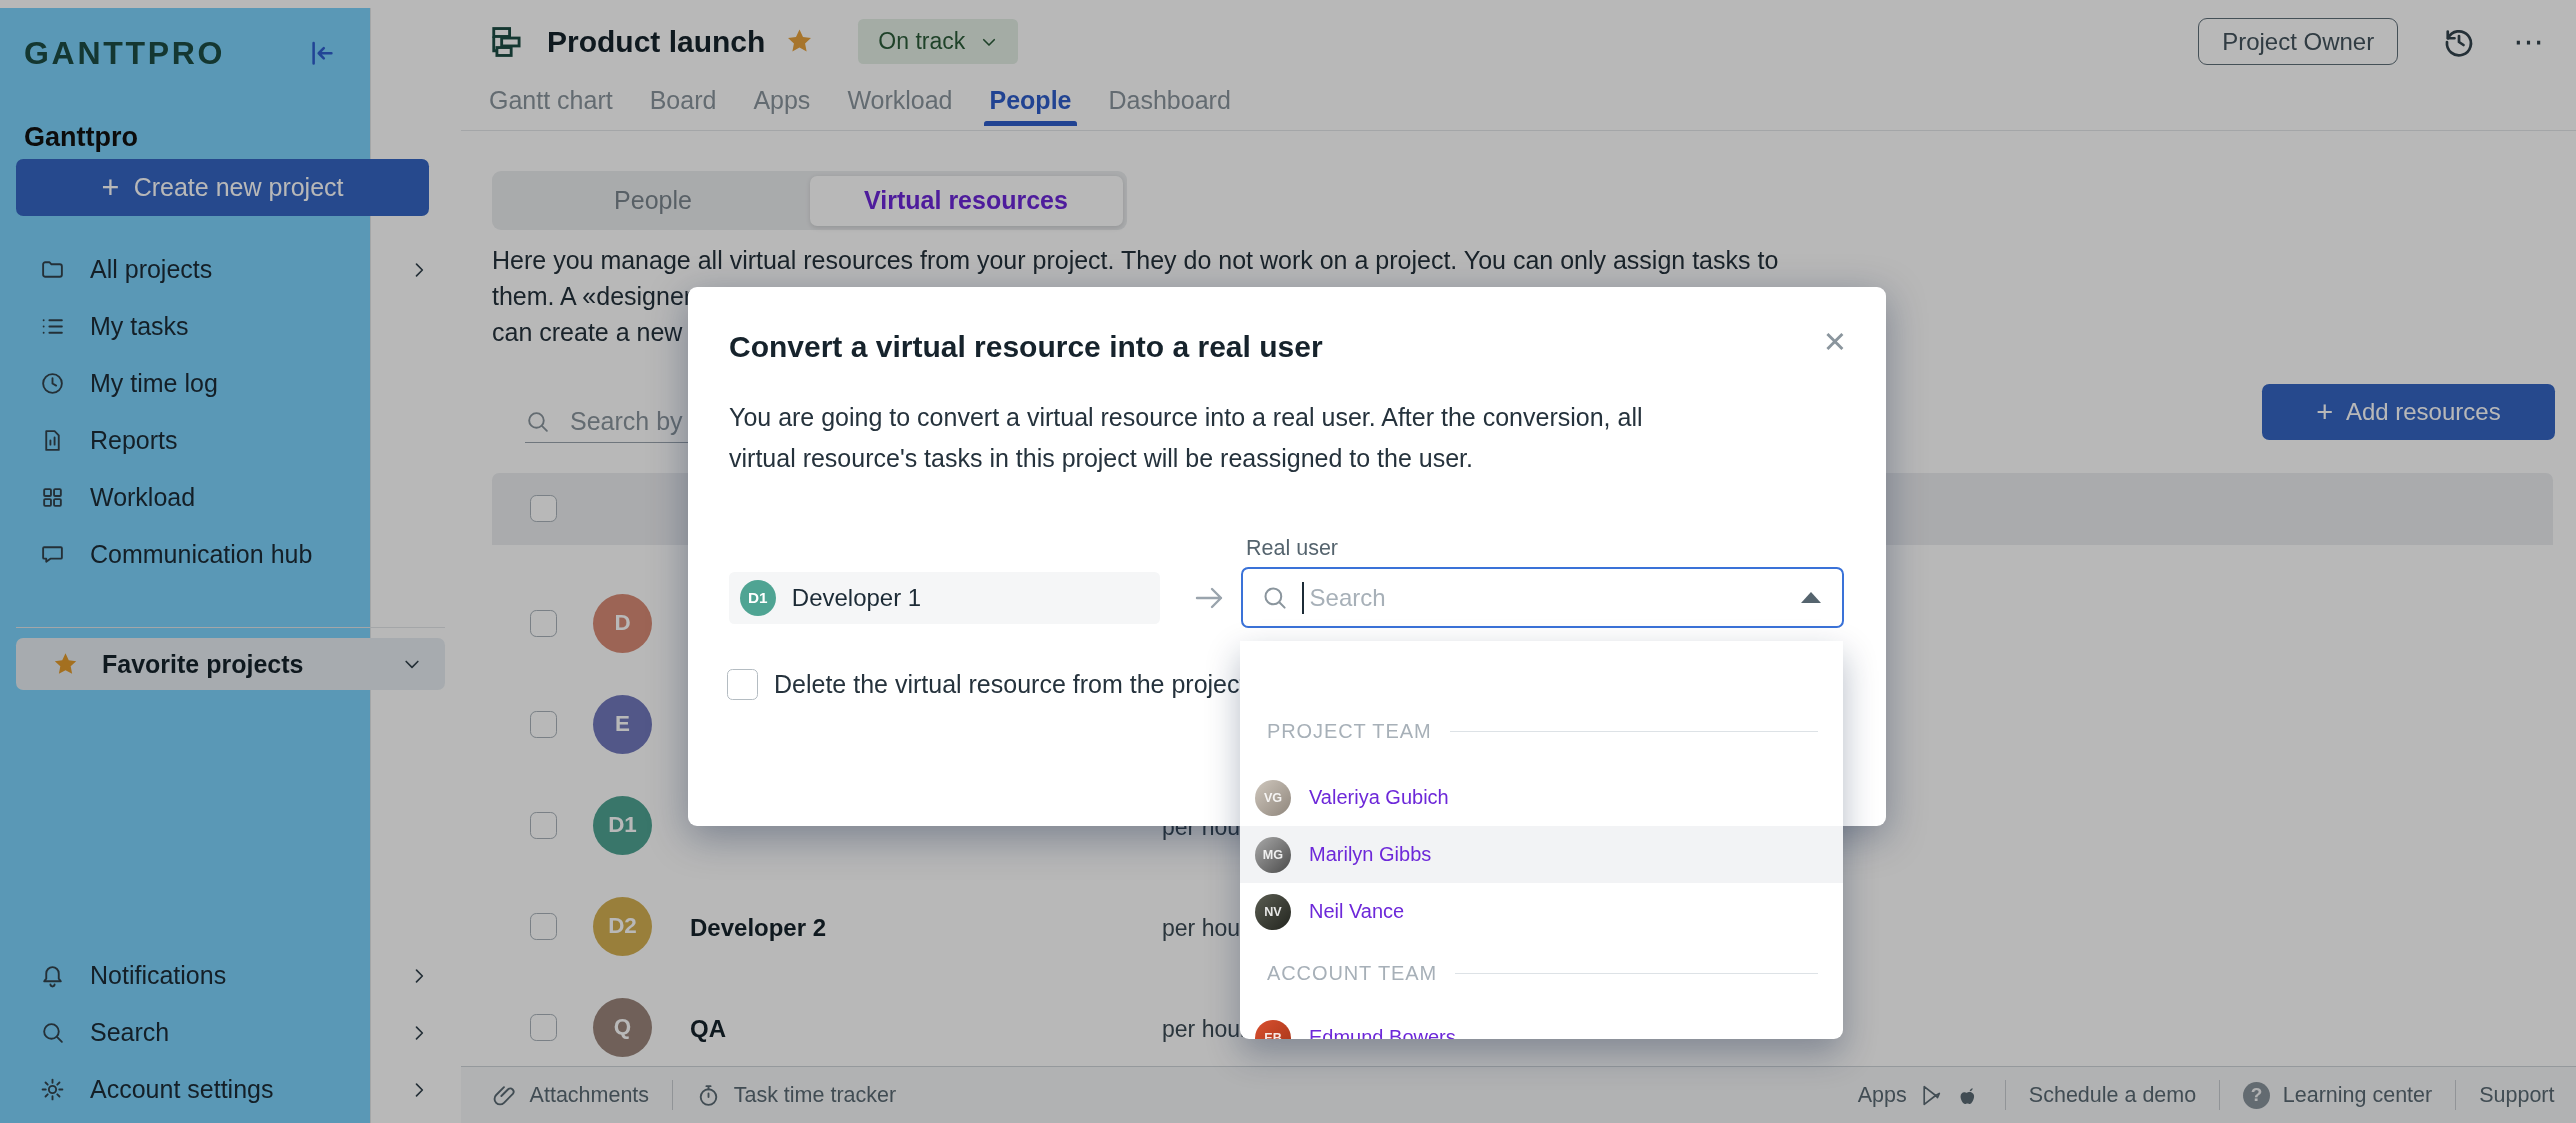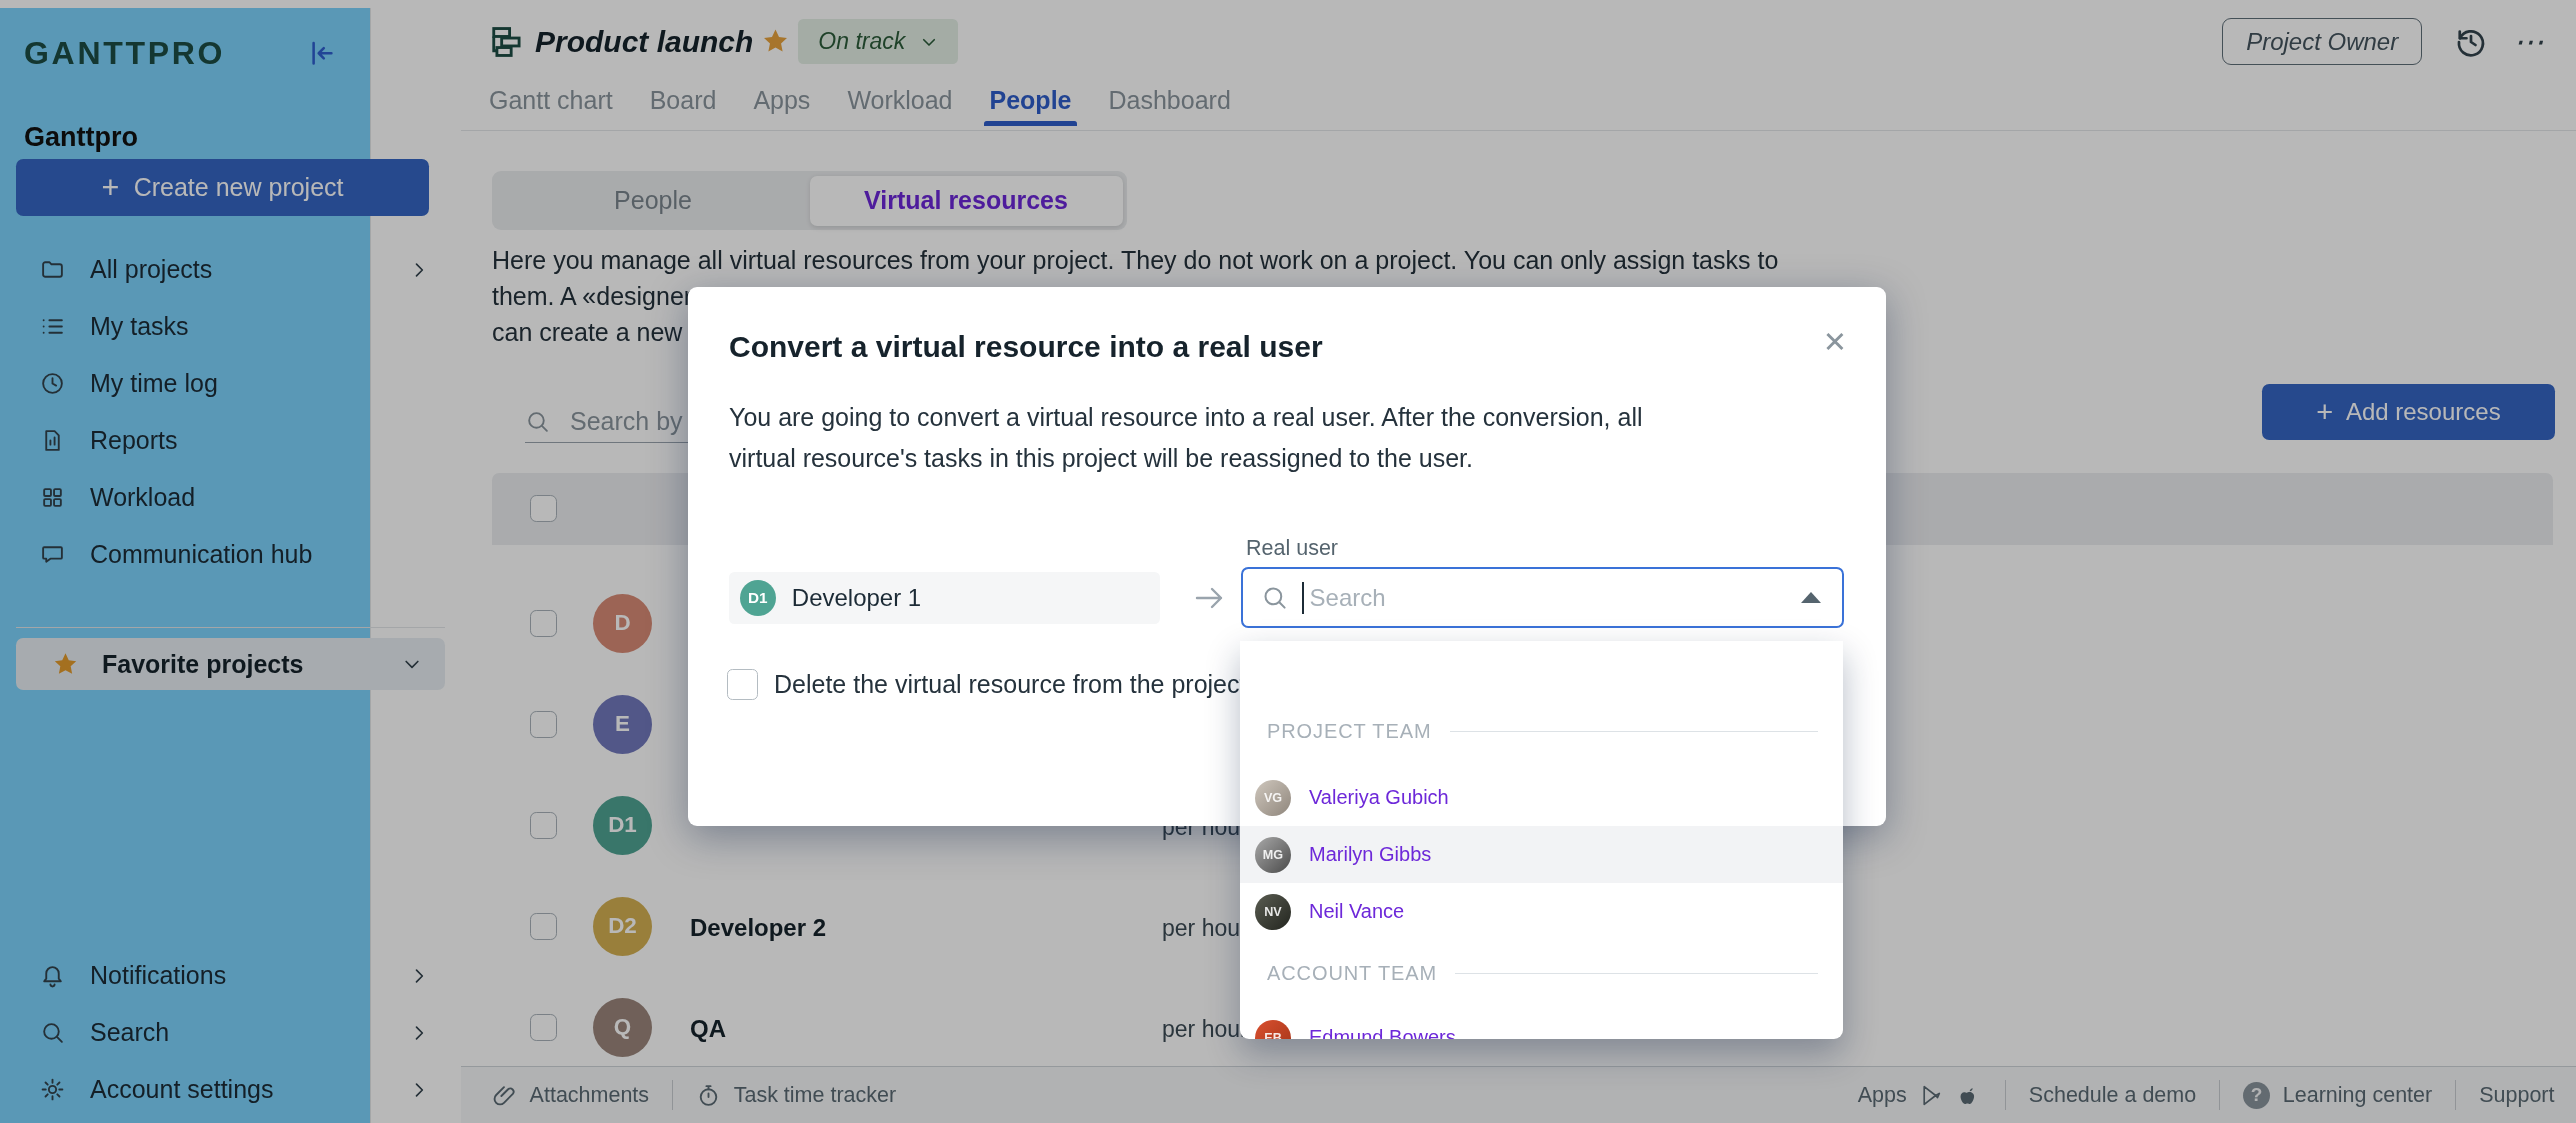--- a/index.html
+++ b/index.html
@@ -23,25 +23,25 @@
   .nav-item .chev { width:20px; height:20px; color:#33434d; flex:none; }
   .side-divider { position:absolute; left:16px; top:619px; width:429px; height:0; border-top:1.8px solid #e4e7e9; }
   .favorite-row { position:absolute; left:16px; top:630px; width:429px; height:52px; background:#e8eef3; border-radius:7.2px; display:flex; align-items:center; padding:0 23px 0 36px; cursor:pointer; }
   .favorite-row .star { width:27px; height:27px; color:#e49b2d; margin-right:23px; flex:none; }
   .favorite-row .flabel { flex:1; font-size:25px; font-weight:700; color:#16232c; }
   .favorite-row .chev { width:20px; height:20px; color:#33434d; }
   .bottom-nav { position:absolute; left:0; top:939px; width:461px; }
 
   
   .main { position:absolute; left:461px; top:0; width:2115px; height:1124px; background:#fff; }
-  .main-header { position:absolute; left:0; top:0; width:100%; height:83px; display:flex; align-items:center; padding:0 30.5px 0 28px; gap:8px;font-style:italic; }
+  .main-header { position:absolute; left:0; top:0; width:100%; height:83px; display:flex; align-items:center; padding:0 30.5px 0 28px; gap:20px; }
   .gantt-icon { width:38px; height:38px; color:#1d4d44; flex:none; }
   .proj-title { font-size:30px; font-weight:700; color:#16232c; }
   .fav-star { width:29px; height:29px; color:#e8a33d; flex:none; }
-  .status-pill { height:45px; background:#e3efe5; border-radius:5.4px; display:flex; align-items:center; gap:14.4px; padding:0 20px; font-size:23px; color:#2c5c3a; cursor:pointer; margin-left:0; }
+  .status-pill { height:45px; background:#e3efe5; border-radius:5.4px; display:flex; align-items:center; gap:14.4px; padding:0 20px; font-size:23px; color:#2c5c3a; cursor:pointer; margin-left:24px; }
   .status-pill .chev { width:18px; height:18px; color:#2c5c3a; }
   .hspacer { flex:1; }
   .owner-badge { height:47px; border:1.8px solid #5f6f79; border-radius:9px; display:flex; align-items:center; padding:0 23px; font-size:24px; color:#44545e; cursor:pointer; }
   .hist-btn { width:36px; height:36px; color:#33434d; margin-left:23px; cursor:pointer; }
   .more-btn { font-size:30.5px; color:#33434d; letter-spacing:1.8px; margin-left:16px; cursor:pointer; line-height:1; }
   .tabs { position:absolute; left:28px; top:86px; display:flex; gap:37px; height:43px; align-items:flex-start; }
   .tab { font-size:25px; color:#8a959d; padding-bottom:10.8px; position:relative; cursor:pointer; white-space:nowrap; }
   .tab.active { color:#2e5ecb; font-weight:700; }
   .tab.active::after { content:""; position:absolute; left:-5.4px; right:-5.4px; bottom:0; height:4.5px; background:#2e5ecb; border-radius:2.7px 2.7px 0 0; }
   .header-divider { position:absolute; left:0; top:130px; width:100%; border-top:0.9px solid #e4e7e9; }

